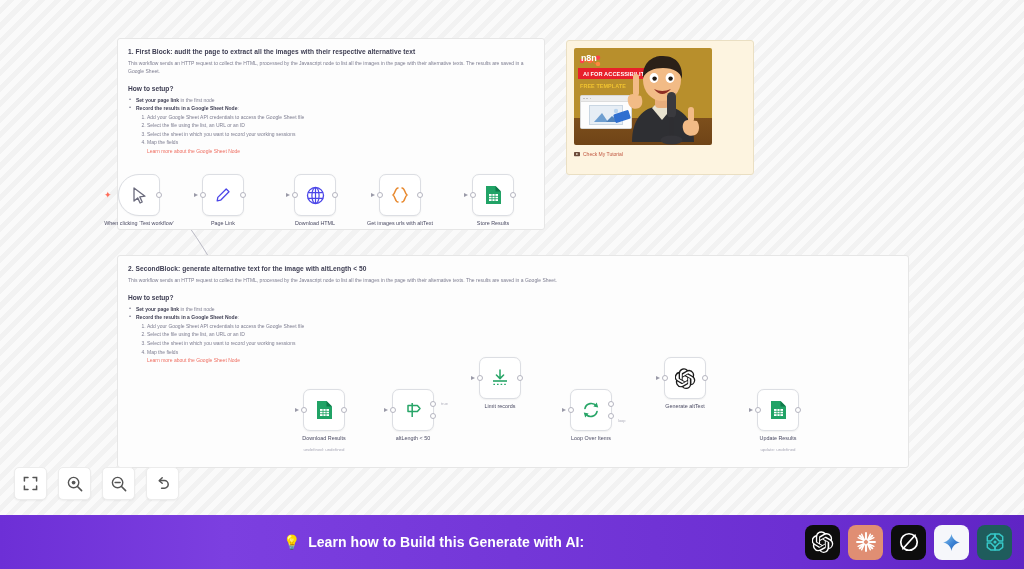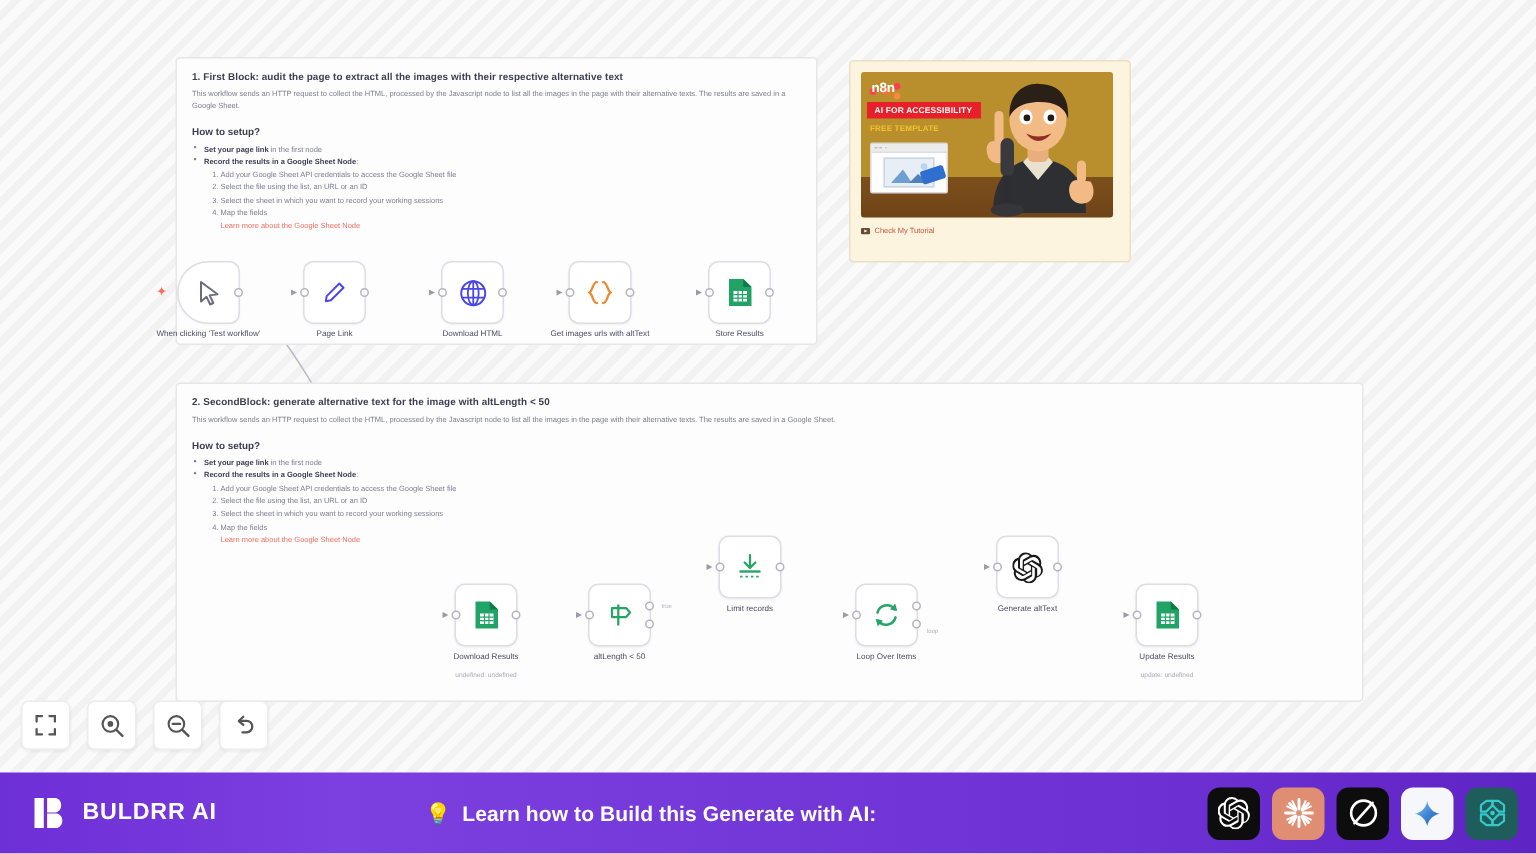--- a/index.html
+++ b/index.html
@@ -89,21 +89,21 @@
   #thumb-card {
     position: absolute;
     left: 566px; top: 40px;
     width: 188px; height: 135px;
     background: #fdf4e0;
     border: 1px solid #eadfc3;
     border-radius: 3px;
     padding: 7px 7px 4px 7px;
   }
   #thumb-img {
-    width: 168px; height: 97px;
+    width: 138px; height: 97px;
     border-radius: 2px;
     overflow: hidden;
     position: relative;
     background: linear-gradient(#b88f2c 0%, #b88f2c 72%, #7d4f1c 72%, #6f4417 100%);
   }
   .thumb-n8n {
     position: absolute; left: 7px; top: 5px;
     font-size: 9px; font-weight: bold; color: #ffffff;
     letter-spacing: -.02em;
   }
@@ -561,28 +561,20 @@
     <div class="zbtn">
       <svg width="16" height="16" viewBox="0 0 16 16">
         <path d="M4.6 4.6 H9.4 A3.8 3.8 0 0 1 9.4 12.2 H6.6" fill="none" stroke="#555" stroke-width="1.5" stroke-linecap="round" stroke-linejoin="round"></path>
         <path d="M7.2 1.8 L4.2 4.7 L7.2 7.3" fill="none" stroke="#555" stroke-width="1.5" stroke-linecap="round" stroke-linejoin="round"></path>
       </svg>
     </div>
   </div>
 </div>
 
 <div id="footer">
-  <div id="brand">
-    <svg id="brand-mark" viewBox="0 0 24 24">
-      <rect x="1" y="2" width="6.2" height="20" fill="#ffffff"></rect>
-      <path d="M9.4 2 H15.4 A5.1 5.1 0 0 1 15.4 11.6 H9.4 Z" fill="#ffffff"></path>
-      <path d="M9.4 12.4 H16.2 A5.1 5.1 0 0 1 16.2 22 H9.4 Z" fill="#ffffff"></path>
-    </svg>
-    <span id="brand-name">BULDRR AI</span>
-  </div>
 
   <div id="footer-cta">
     <span id="bulb">💡</span>
     <span id="cta-text">Learn how to Build this Generate with AI:</span>
   </div>
 
   <div id="ai-icons">
     <div class="ai-ico" style="background:#0d0d0d">
       <svg width="22" height="22" viewBox="0 0 24 24">
         <path d="M21.6 10.1a5.9 5.9 0 0 0-.5-4.9 6 6 0 0 0-6.4-2.9A5.9 5.9 0 0 0 10.2.3a6 6 0 0 0-5.7 4.1 5.9 5.9 0 0 0-4 2.9 6 6 0 0 0 .7 7A5.9 5.9 0 0 0 1.8 19a6 6 0 0 0 6.4 2.9 5.9 5.9 0 0 0 4.5 2 6 6 0 0 0 5.7-4.2 5.9 5.9 0 0 0 3.9-2.9 6 6 0 0 0-.7-6.9Zm-9 12.5a4.5 4.5 0 0 1-2.9-1l.1-.1 4.8-2.8a.8.8 0 0 0 .4-.7v-6.8l2 1.2v5.6a4.5 4.5 0 0 1-4.4 4.6ZM3.1 18.3a4.4 4.4 0 0 1-.5-3l.1.1 4.8 2.8a.8.8 0 0 0 .8 0l5.9-3.4v2.3l-5 2.9a4.5 4.5 0 0 1-6.1-1.7ZM1.9 8.2a4.5 4.5 0 0 1 2.3-2v5.7a.8.8 0 0 0 .4.7l5.9 3.4-2 1.2-5-2.9a4.5 4.5 0 0 1-1.6-6.1Zm16.5 3.9-5.9-3.5 2-1.1 5 2.9a4.5 4.5 0 0 1-.7 8.1v-5.7a.8.8 0 0 0-.4-.7Zm2-3-.1-.1-4.8-2.8a.8.8 0 0 0-.8 0L8.8 9.6V7.3l5-2.9a4.5 4.5 0 0 1 6.6 4.7ZM7.7 13.2l-2-1.2V6.4a4.5 4.5 0 0 1 7.4-3.5l-.1.1-4.8 2.8a.8.8 0 0 0-.4.7Zm1.1-2.4 2.6-1.5 2.6 1.5v3l-2.6 1.5-2.6-1.5Z" fill="#ffffff"></path>

